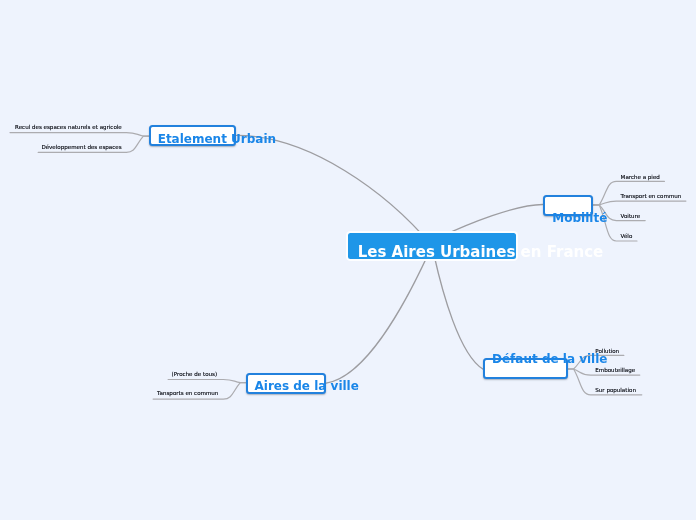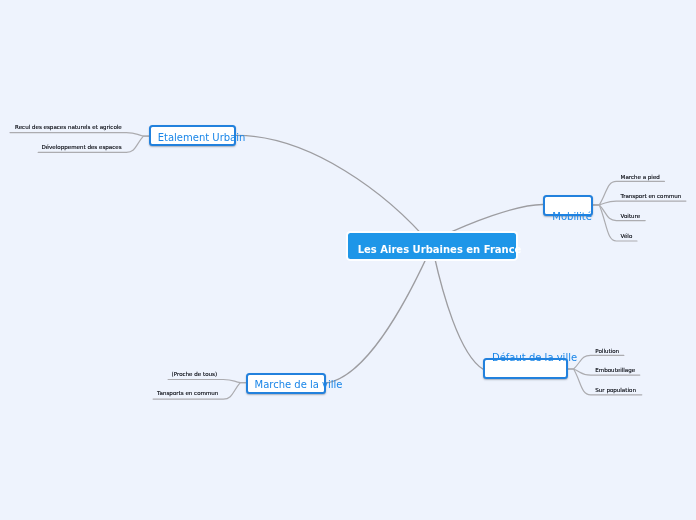--- a/index.html
+++ b/index.html
@@ -7,22 +7,22 @@
        font-family:"DejaVu Sans",sans-serif;-webkit-font-smoothing:antialiased;}
   #canvas{position:relative;width:696px;height:520px;overflow:hidden;}
   svg.links{position:absolute;left:0;top:0;width:696px;height:520px;pointer-events:none;}
 
   .box{position:absolute;box-sizing:border-box;}
   .root-box{background:#1e96e8;border-radius:2.5px;box-shadow:0 0 0 2px #fdfeff;}
   .branch-box{background:#ffffff;border:2px solid #2281dd;border-radius:3.5px;
               box-shadow:0 1px 1.6px rgba(70,80,100,.42);}
 
   .label{position:absolute;white-space:nowrap;line-height:1;}
-  .root-label{color:#ffffff;font-weight:bold;font-size:10px;}
-  .branch-label{color:#1a86e8;font-weight:normal;font-size:10px;}
+  .root-label{color:#ffffff;font-weight:bold;font-size:15px;}
+  .branch-label{color:#1a86e8;font-weight:bold;font-size:12px;}
   .leaf-label{color:#23262e;font-weight:normal;font-size:5.56px;text-shadow:0 0 0.35px rgba(35,38,46,.85);}
 </style>
 </head>
 <body>
 
 <div id="canvas">
 
   <svg class="links" viewBox="0 0 696 520">
     <g fill="none" stroke="#9d9da1" stroke-width="1.35" stroke-linecap="round">
       <path d="M236.6,135.4 C309.5,135.4 387.3,192.81 432,245.8"></path>
@@ -51,21 +51,21 @@
   <div class="box branch-box" style="left:148.7px;top:124.9px;width:87.3px;height:21.6px"></div>
   <div class="label branch-label" style="left:157.7px;top:132.68px">Etalement Urbain</div>
 
   <div class="box branch-box" style="left:543.1px;top:194.6px;width:50.2px;height:21.3px"></div>
   <div class="label branch-label" style="left:552.3px;top:212px">Mobilité</div>
 
   <div class="box branch-box" style="left:482.8px;top:357.9px;width:85.5px;height:21.4px"></div>
   <div class="label branch-label" style="left:492px;top:353px">Défaut de la ville</div>
 
   <div class="box branch-box" style="left:245.7px;top:372.5px;width:80.5px;height:21.4px"></div>
-  <div class="label branch-label" style="left:254.5px;top:379.84px">Marche de la ville</div>
+  <div class="label branch-label" style="left:254.5px;top:379.84px">Aires de la ville</div>
 
   <div class="label leaf-label" style="left:15.1px;top:124.58px">Recul des espaces naturels et agricole</div>
   <div class="label leaf-label" style="left:41.4px;top:144.7px">Développement des espaces</div>
 
   <div class="label leaf-label" style="left:620.6px;top:174.68px">Marche a pied</div>
   <div class="label leaf-label" style="left:620.6px;top:194.2px">Transport en commun</div>
   <div class="label leaf-label" style="left:620.6px;top:213.58px">Voiture</div>
   <div class="label leaf-label" style="left:620.6px;top:233.58px">Vélo</div>
 
   <div class="label leaf-label" style="left:595.3px;top:348.6px">Pollution</div>

